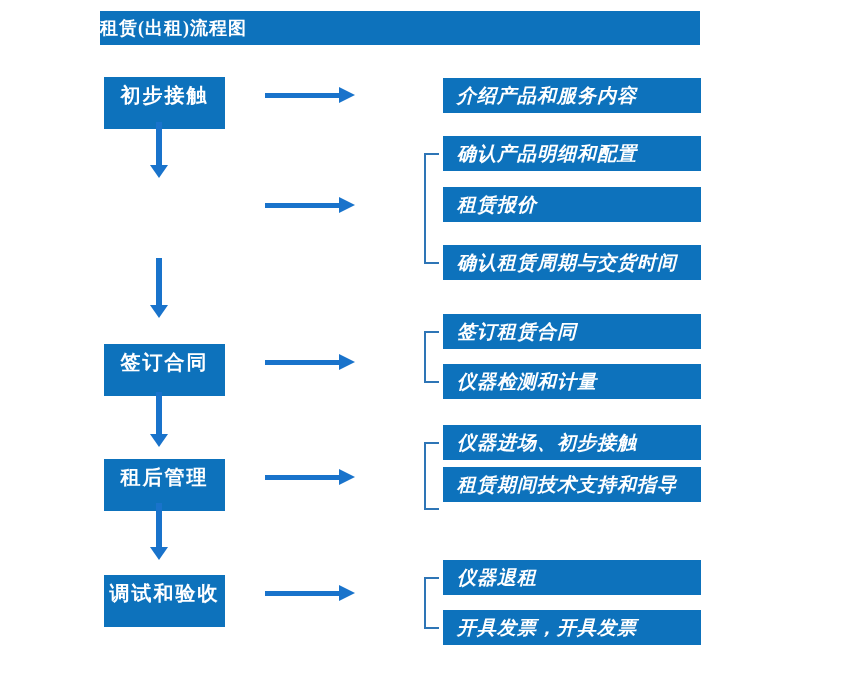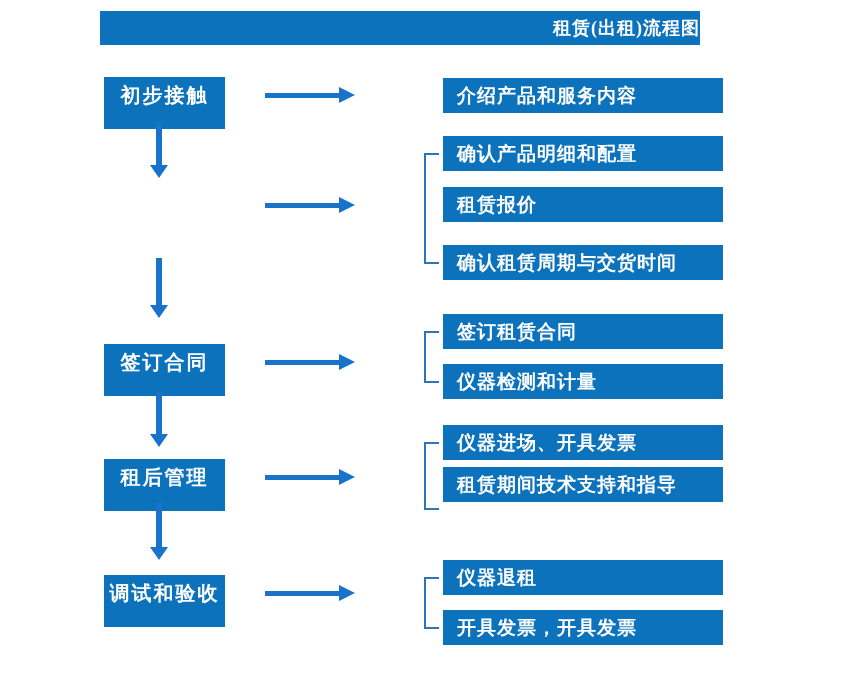--- a/index.html
+++ b/index.html
@@ -16,49 +16,50 @@
     overflow: hidden;
   }
   .title-bar {
     position: absolute;
     left: 100px; top: 11px;
     width: 600px; height: 34px;
     background: #0d72bc;
     color: #ffffff;
     font-size: 18px;
     font-weight: bold;
-    text-align: right;
+    text-align: left;
     line-height: 34px;
     letter-spacing: 1px;
   }
   .stage-box {
     position: absolute;
     left: 104px;
     width: 121px; height: 52px;
     background: #0d72bc;
     color: #ffffff;
     font-size: 20px;
     font-weight: bold;
     text-align: center;
     line-height: 36px;
     letter-spacing: 2px;
   }
   .rbox {
     position: absolute;
     left: 443px;
-    width: 280px; height: 35px;
+    width: 258px; height: 35px;
     background: #0d72bc;
     color: #ffffff;
     font-size: 19px;
     font-weight: bold;
     line-height: 35px;
     padding-left: 14px;
     box-sizing: border-box;
     letter-spacing: 1px;
     white-space: nowrap;
+    font-style: italic;
   }
   
   .harrow {
     position: absolute;
     left: 265px;
     width: 90px; height: 17px;
   }
   .harrow .shaft {
     position: absolute;
     left: 0; top: 6px;
@@ -158,18 +159,18 @@
   <div class="bracket" style="top:331px; height:52px"></div>
   <div class="bracket" style="top:442px; height:68px"></div>
   <div class="bracket" style="top:577px; height:52px"></div>
 
   <div class="rbox" style="top:78px">介绍产品和服务内容</div>
   <div class="rbox" style="top:136px">确认产品明细和配置</div>
   <div class="rbox" style="top:187px">租赁报价</div>
   <div class="rbox" style="top:245px">确认租赁周期与交货时间</div>
   <div class="rbox" style="top:364px">仪器检测和计量</div>
   <div class="rbox" style="top:314px">签订租赁合同</div>
-  <div class="rbox" style="top:425px">仪器进场、开具发票</div>
+  <div class="rbox" style="top:425px">仪器进场、初步接触</div>
   <div class="rbox" style="top:467px">租赁期间技术支持和指导</div>
   <div class="rbox" style="top:560px">仪器退租</div>
   <div class="rbox" style="top:610px">开具发票，开具发票</div>
 
 </div>
 
 </body></html>

